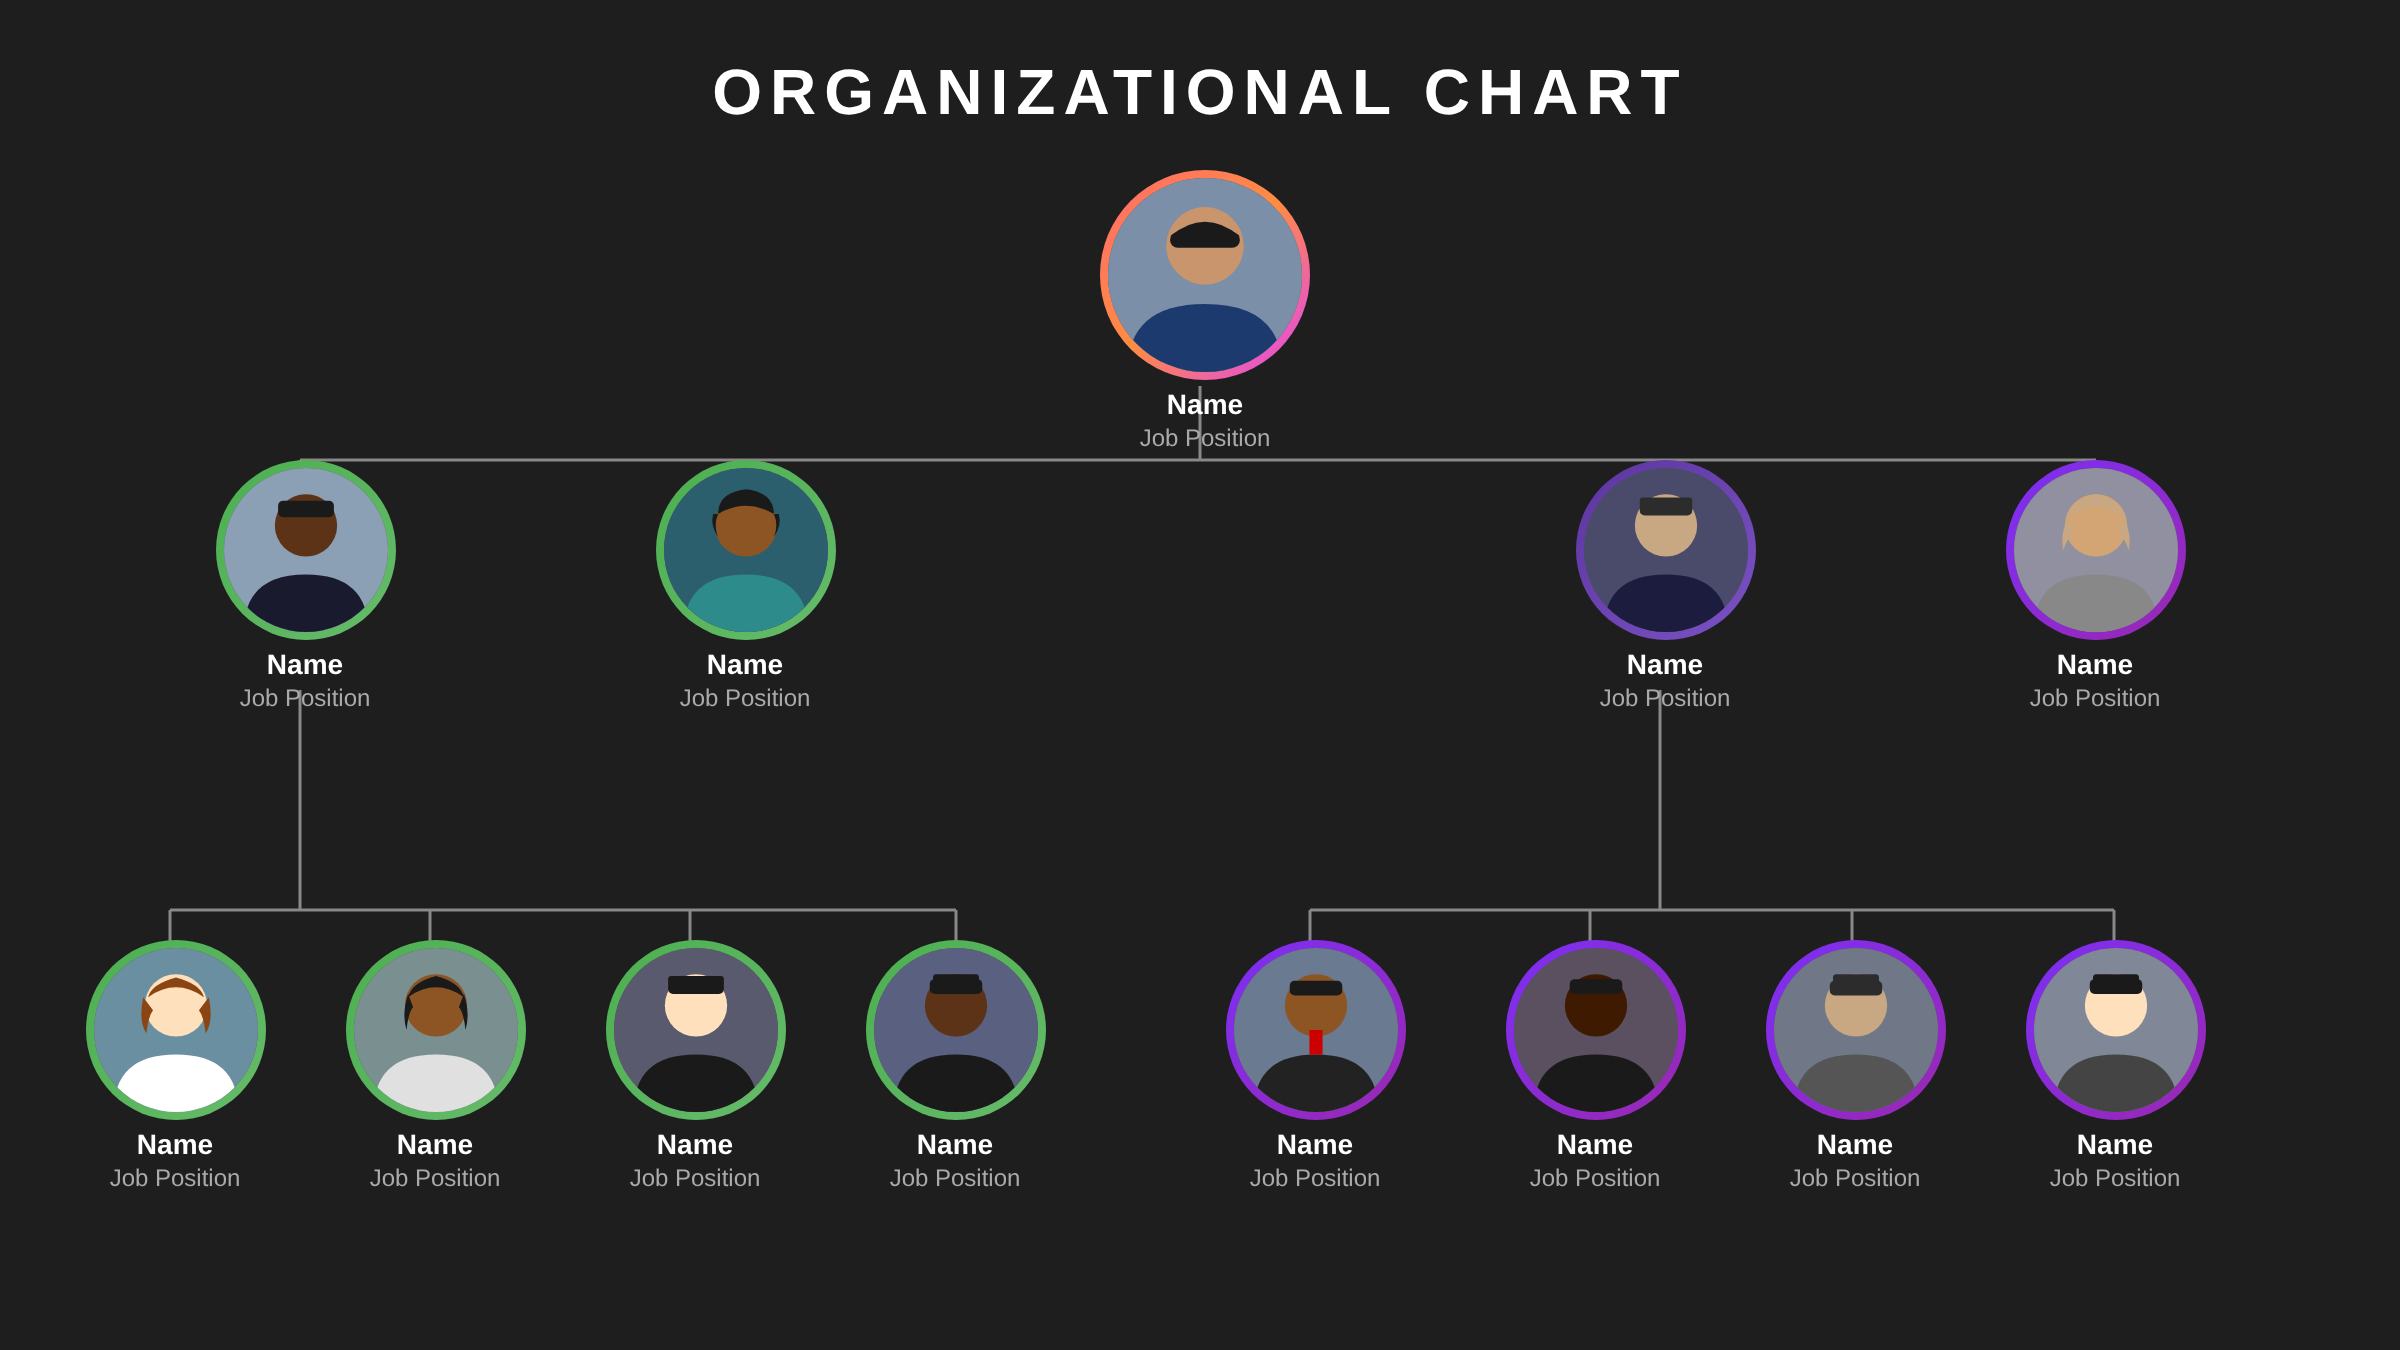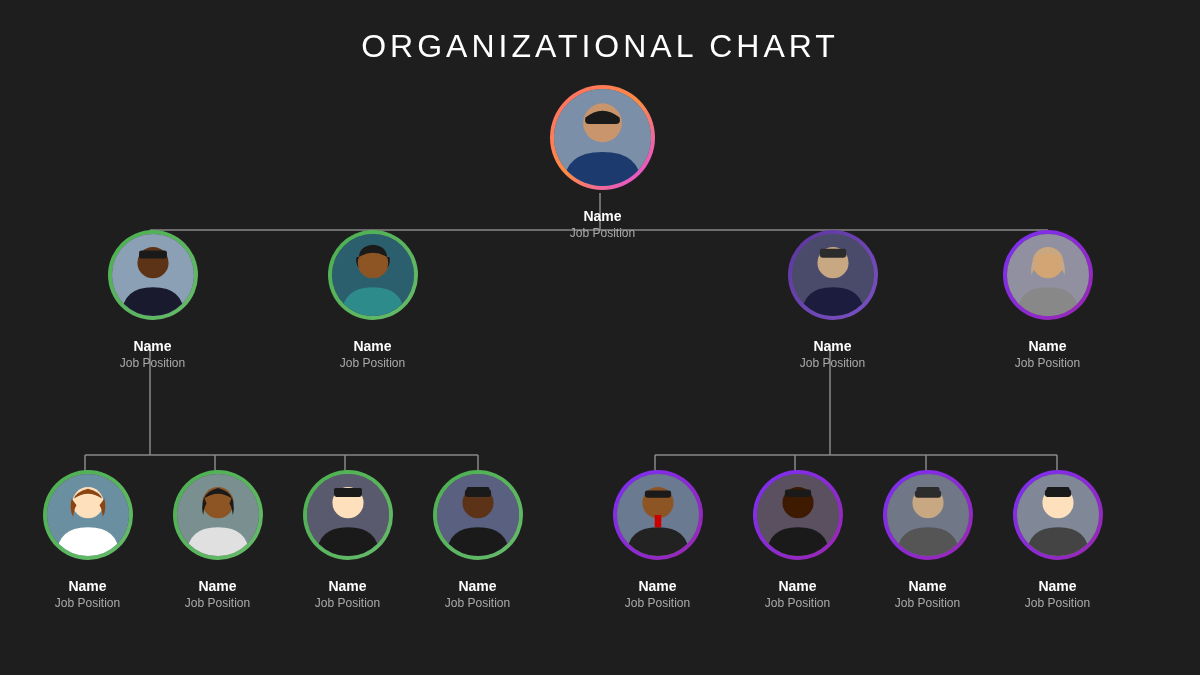--- a/index.html
+++ b/index.html
@@ -10,21 +10,21 @@
       background-color: #1e1e1e;
       font-family: 'Arial', sans-serif;
       overflow: hidden;
       position: relative;
     }
 
     .page-title {
       text-align: center;
       color: #ffffff;
       font-size: 32px;
-      font-weight: 400;
+      font-weight: 700;
       letter-spacing: 4px;
       padding-top: 28px;
       padding-bottom: 10px;
     }
 
     .org-chart {
       position: relative;
       width: 100%;
       height: calc(675px - 80px);
     }
@@ -74,21 +74,21 @@
 
     .avatar-inner svg {
       width: 100%;
       height: 100%;
     }
 
     .node-name {
       color: #ffffff;
       font-size: 14px;
       font-weight: 700;
-      margin-top: 18px;
+      margin-top: 4px;
       text-align: center;
     }
 
     .node-position {
       color: #aaaaaa;
       font-size: 12px;
       text-align: center;
       margin-top: 2px;
     }
 

